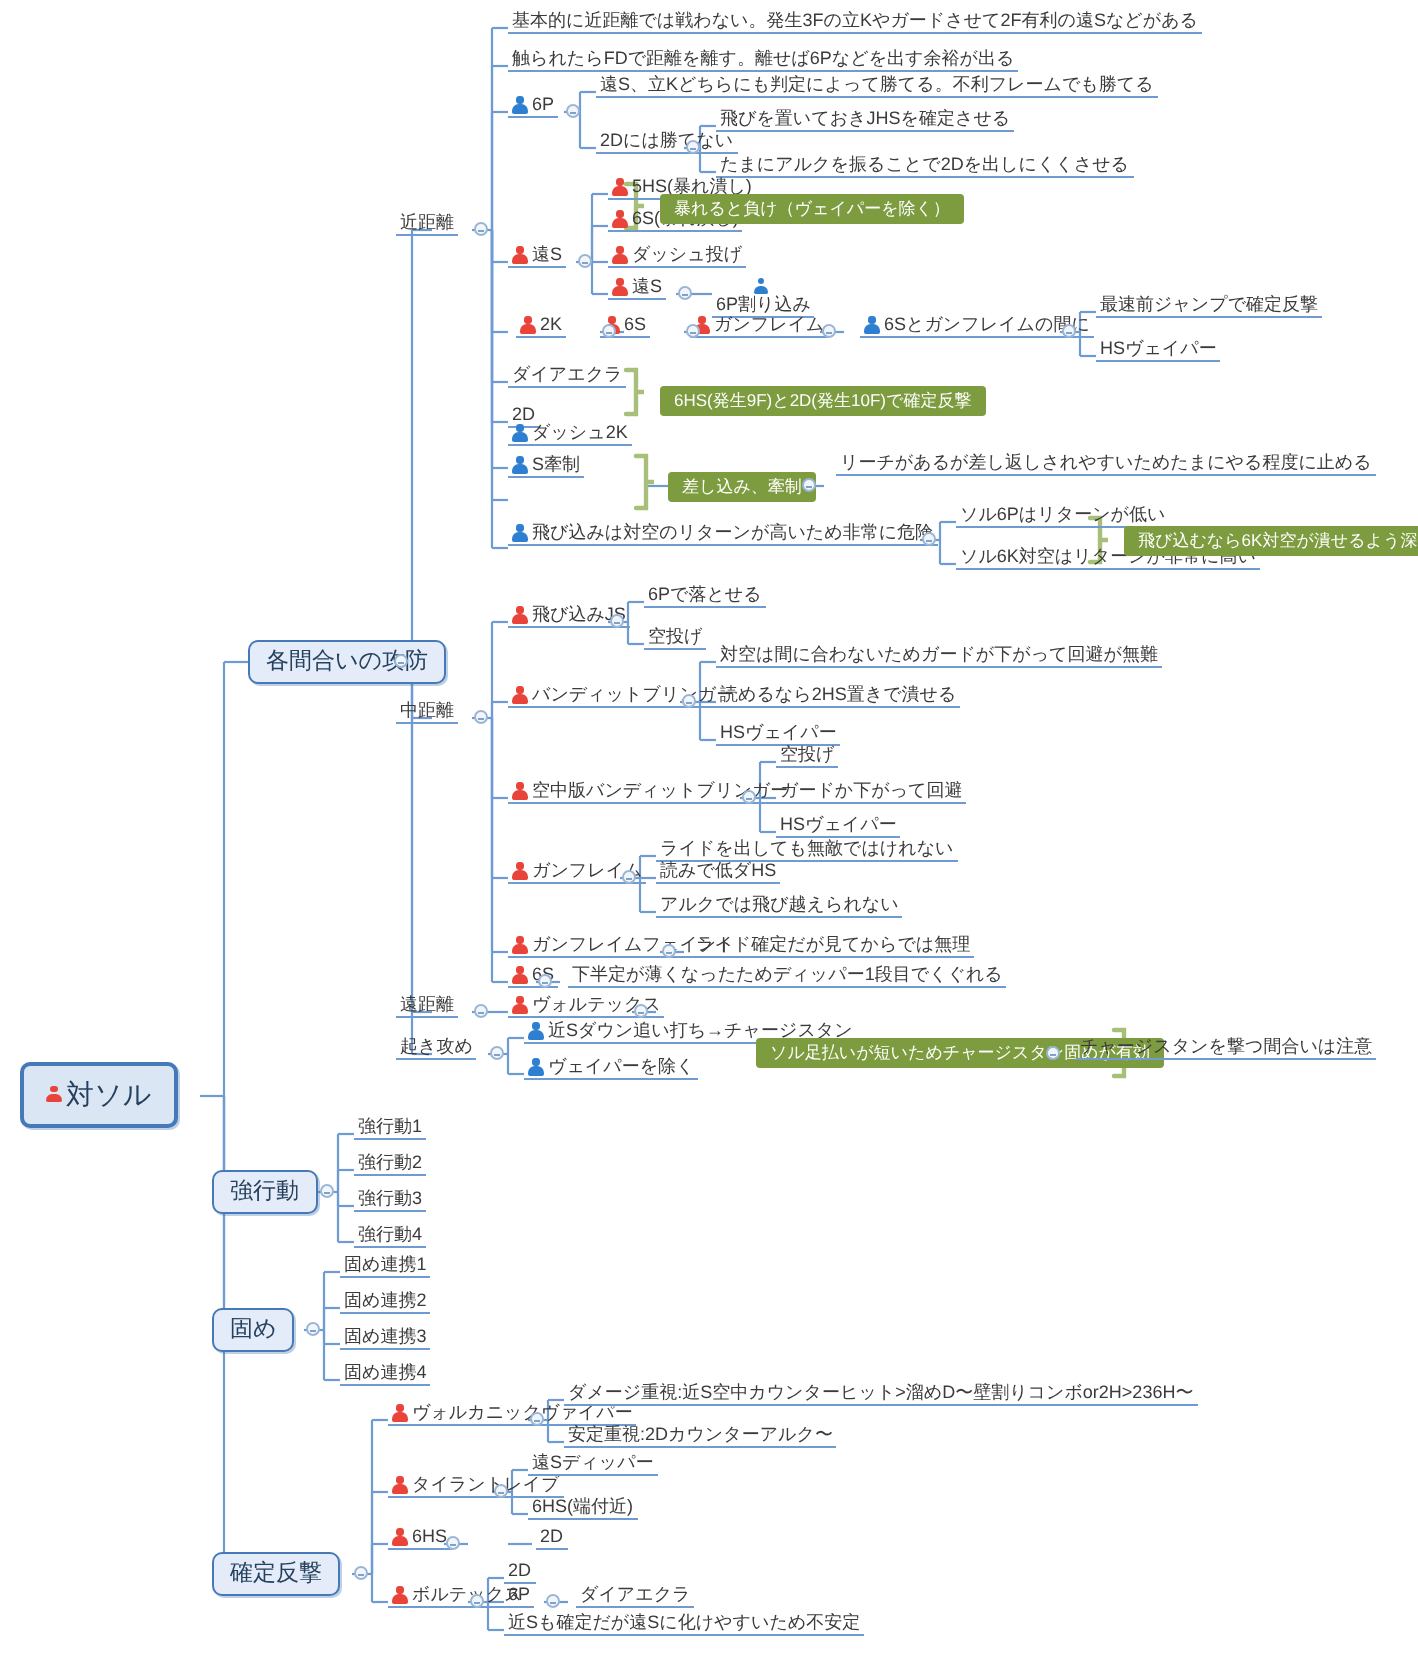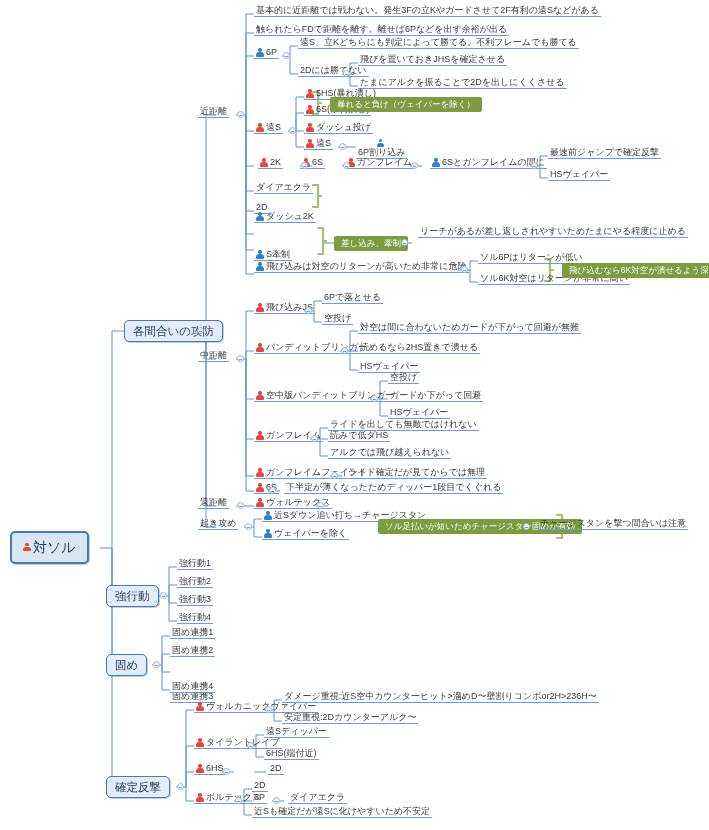--- a/index.html
+++ b/index.html
@@ -440,26 +440,29 @@
   <div class="node uline" style="left:548px; top:170px;">
     <span class="lbl">HSヴェイパー</span>
   </div>
 
   <div class="node uline" style="left:254px; top:183px;">
     <span class="lbl">ダイアエクラ</span>
   </div>
   <div class="node uline" style="left:254px; top:203px;">
     <span class="lbl">2D</span>
   </div>
+  <div class="node callout" style="left:330px; top:193px;">
+    <span class="lbl">6HS(発生9F)と2D(発生10F)で確定反撃</span>
+  </div>
 
   <div class="node uline" style="left:254px; top:212px;">
     <span class="ico blue"></span>
     <span class="lbl">ダッシュ2K</span>
   </div>
-  <div class="node uline" style="left:254px; top:250px;">
+  <div class="node uline" style="left:254px; top:228px;">
     <span class="ico blue"></span>
     <span class="lbl">S牽制</span>
   </div>
   <div class="node callout" style="left:334px; top:236px;">
     <span class="lbl">差し込み、牽制</span>
   </div>
   <div class="node uline" style="left:418px; top:227px;justify-content:flex-end;">
     <span class="lbl">リーチがあるが差し返しされやすいためたまにやる程度に止める</span>
   </div>
 
@@ -578,21 +581,21 @@
   <div class="node uline" style="left:177px; top:613px;justify-content:center;">
     <span class="lbl">強行動4</span>
   </div>
 
   <div class="node uline" style="left:170px; top:628px;text-align:right;">
     <span class="lbl">固め連携1</span>
   </div>
   <div class="node uline" style="left:170px; top:646px;">
     <span class="lbl">固め連携2</span>
   </div>
-  <div class="node uline" style="left:170px; top:692px;text-align:center;">
+  <div class="node uline" style="left:170px; top:664px;text-align:center;">
     <span class="lbl">固め連携3</span>
   </div>
   <div class="node uline" style="left:170px; top:682px;">
     <span class="lbl">固め連携4</span>
   </div>
 
   <div class="node uline" style="left:194px; top:702px;">
     <span class="ico red"></span>
     <span class="lbl">ヴォルカニックヴァイパー</span>
   </div>

